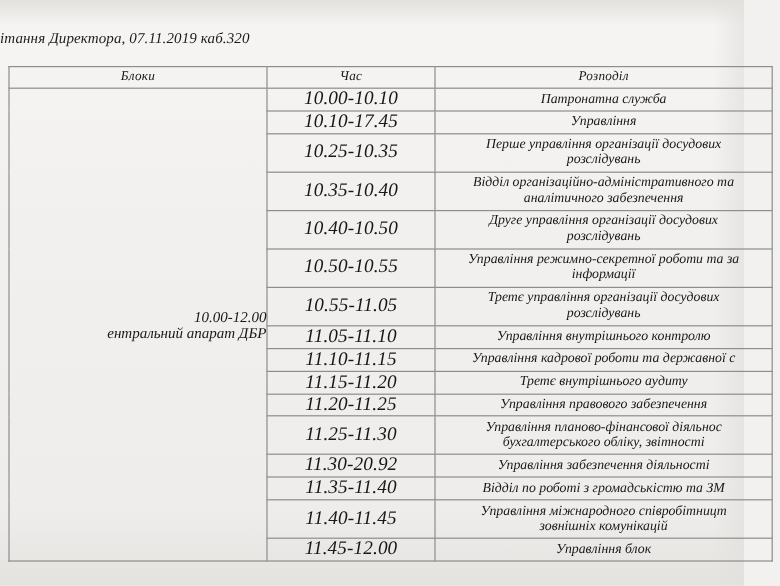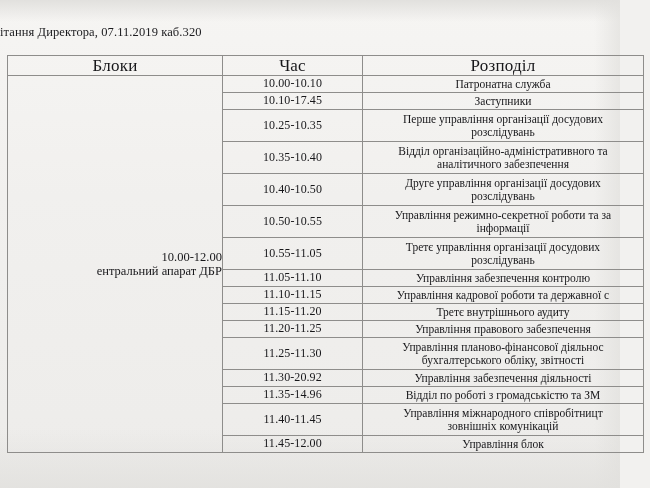--- a/index.html
+++ b/index.html
@@ -12,20 +12,21 @@
     background: #f2f1ef;
     font-family: "Liberation Serif", serif;
     color: #19191c;
     overflow: hidden;
   }
   .page {
     position: relative;
     width: 620px;
     height: 488px;
     background: linear-gradient(180deg, #f6f5f3 0%, #f1f0ee 40%, #edecea 100%);
+    font-style: italic;
   }
   .header-line {
     position: absolute;
     top: 25px;
     left: 0px;
     width: 430px;
     font-size: 12.5px;
     letter-spacing: 0.1px;
     white-space: nowrap;
     color: #1b1b1e;
@@ -48,21 +49,21 @@
     color: #17171a;
     background: transparent;
   }
   .col-blocks { width: 215px; }
   .col-time   { width: 140px; }
   .col-dist   { width: 281px; }
 
   thead th {
     font-weight: normal;
     height: 17px;
-    font-size: 17px;
+    font-size: 11px;
     letter-spacing: 0.2px;
   }
   tbody td {
     height: 16px;
   }
   td.two-line {
     height: 31px;
     margin-left: 27px;
   }
   .cell-block {
@@ -76,21 +77,21 @@
     text-align: right;
   }
   .dist {
     padding: 0 6px;
   }
   .dist .l1, .dist .l2 {
     display: block;
     white-space: nowrap;
   }
   .time {
-    font-size: 12px;
+    font-size: 16px;
     letter-spacing: 0.1px;
   }
   
   .shade-top {
     position: absolute;
     top: 0; left: 0; right: 0;
     height: 22px;
     background: linear-gradient(180deg, rgba(222,221,218,0.85), rgba(242,241,239,0));
     pointer-events: none;
   }
@@ -139,21 +140,21 @@
           <div>ентральний апарат ДБР</div>
         </td>
         <td class="time">10.00-10.10</td>
         <td class="dist">
           <span class="l1">Патронатна служба</span>
         </td>
       </tr>
       <tr>
         <td class="time">10.10-17.45</td>
         <td class="dist">
-          <span class="l1">Заступники</span>
+          <span class="l1">Управління</span>
         </td>
       </tr>
       <tr>
         <td class="time two-line">10.25-10.35</td>
         <td class="dist two-line">
           <span class="l1">Перше управління організації досудових</span>
           <span class="l2">розслідувань</span>
         </td>
       </tr>
       <tr>
@@ -180,21 +181,21 @@
       <tr>
         <td class="time two-line">10.55-11.05</td>
         <td class="dist two-line">
           <span class="l1">Третє управління організації досудових</span>
           <span class="l2">розслідувань</span>
         </td>
       </tr>
       <tr>
         <td class="time">11.05-11.10</td>
         <td class="dist">
-          <span class="l1">Управління забезпечення контролю</span>
+          <span class="l1">Управління внутрішнього контролю</span>
         </td>
       </tr>
       <tr>
         <td class="time">11.10-11.15</td>
         <td class="dist">
           <span class="l1">Управління кадрової роботи та державної с</span>
         </td>
       </tr>
       <tr>
         <td class="time">11.15-11.20</td>
@@ -215,21 +216,21 @@
           <span class="l2">бухгалтерського обліку, звітності</span>
         </td>
       </tr>
       <tr>
         <td class="time">11.30-20.92</td>
         <td class="dist">
           <span class="l1">Управління забезпечення діяльності</span>
         </td>
       </tr>
       <tr>
-        <td class="time">11.35-14.96</td>
+        <td class="time">11.35-11.40</td>
         <td class="dist">
           <span class="l1">Відділ по роботі з громадськістю та ЗМ</span>
         </td>
       </tr>
       <tr>
         <td class="time two-line">11.40-11.45</td>
         <td class="dist two-line">
           <span class="l1">Управління міжнародного співробітницт</span>
           <span class="l2">зовнішніх комунікацій</span>
         </td>

